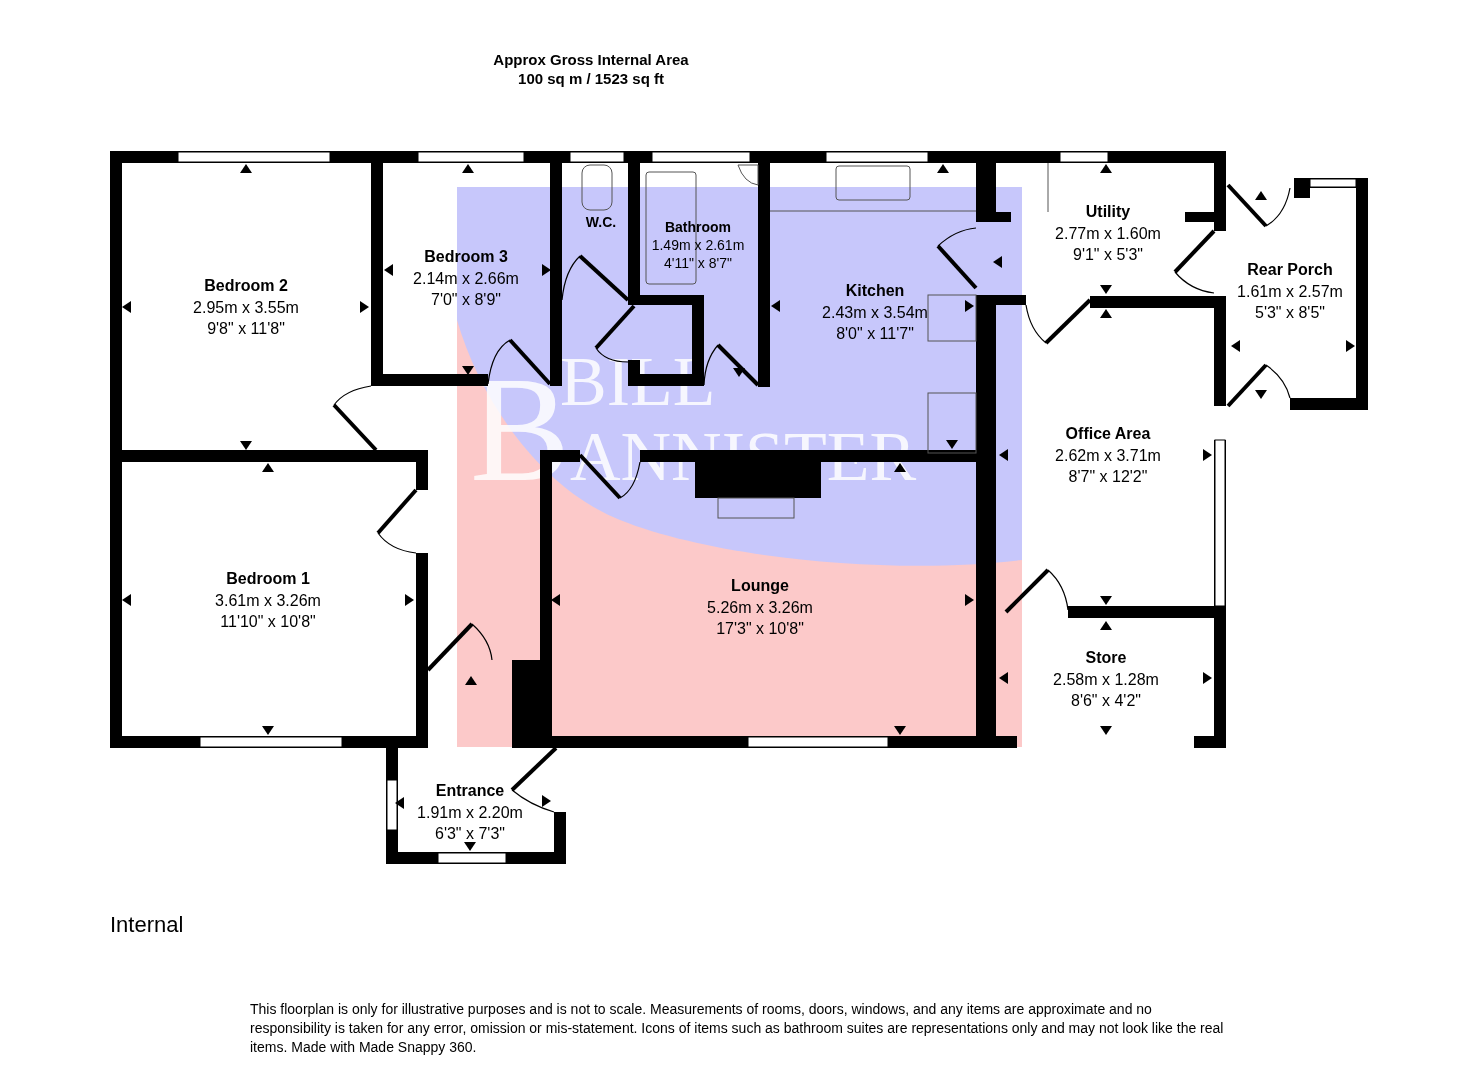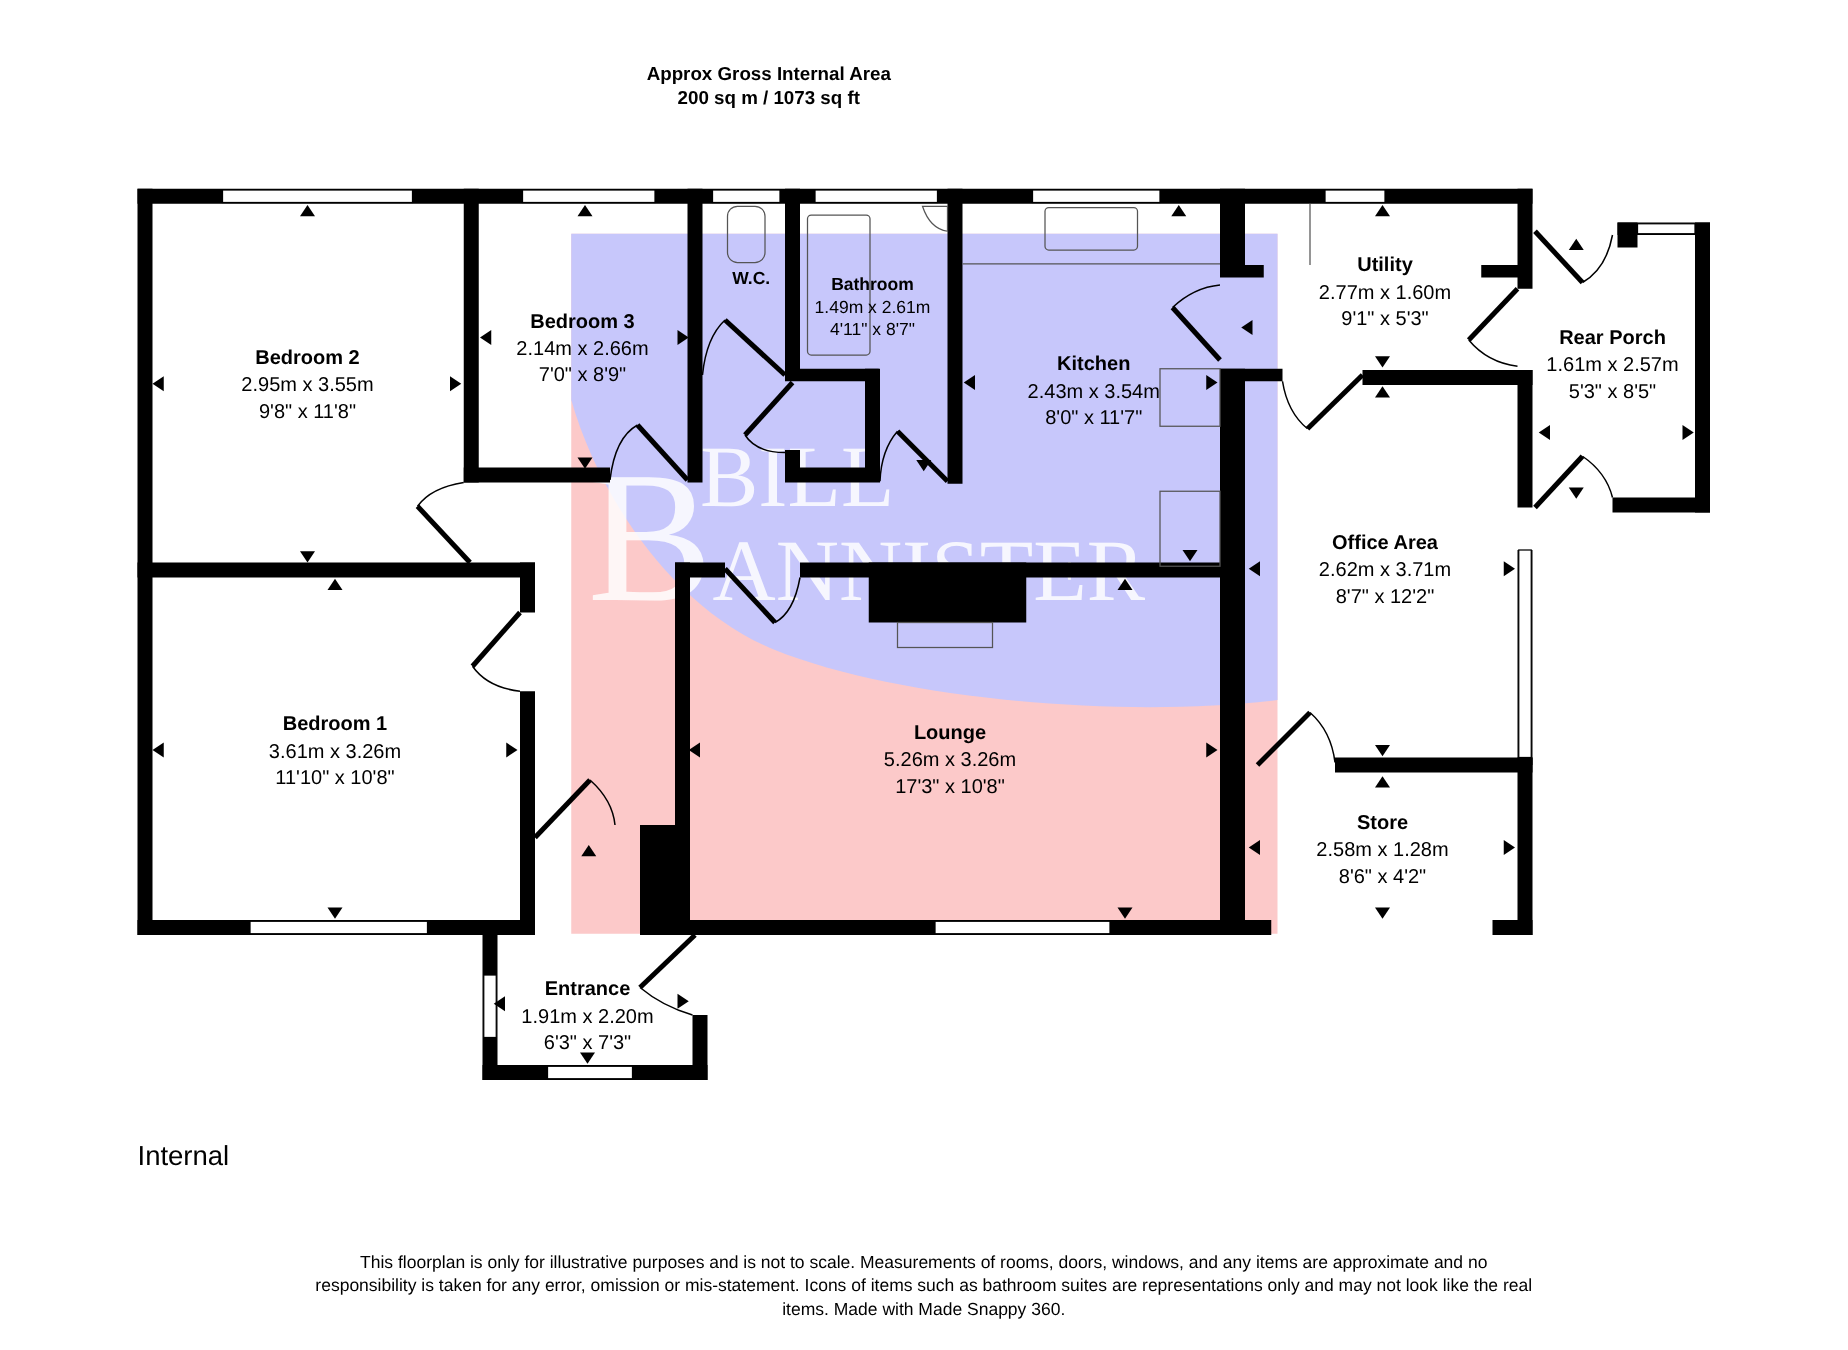--- a/index.html
+++ b/index.html
@@ -1,31 +1,31 @@
 <!DOCTYPE html>
 <html><head>
 <meta charset="utf-8">
 <style>
   html, body { margin: 0; padding: 0; background: #ffffff; }
   body { width: 1478px; height: 1080px; position: relative; overflow: hidden; font-family: "Liberation Sans", sans-serif; color: #000; }
-  .header { position: absolute; top: 50px; left: 0; width: 1182px; text-align: center; font-weight: bold; font-size: 15px; line-height: 19px; padding-left: 24px; }
+  .header { position: absolute; top: 50px; left: 0; width: 1182px; text-align: center; font-weight: bold; font-size: 15px; line-height: 19px; }
   .plan { position: absolute; left: 0; top: 0; }
   .plan-label { position: absolute; left: 110px; top: 912px; font-size: 22px; }
-  .disclaimer { position: absolute; left: 250px; top: 1000px; width: 978px; text-align: center; font-size: 14px; line-height: 19px; }
+  .disclaimer { position: absolute; left: 250px; top: 1000px; width: 978px; text-align: left; font-size: 14px; line-height: 19px; }
   .room-name { font-weight: bold; font-size: 16px; font-family: "Liberation Sans", sans-serif; }
   .room-dim { font-size: 16px; font-family: "Liberation Sans", sans-serif; }
   .room-name.small, .room-dim.small { font-size: 14px; }
   .wm { font-family: "Liberation Serif", serif; fill: #ffffff; opacity: 0.85; }
 </style>
 </head>
 <body>
 
 <div class="header">
   <div>Approx Gross Internal Area</div>
-  <div>200 sq m / 1073 sq ft</div>
+  <div>100 sq m / 1523 sq ft</div>
 </div>
 
 <svg class="plan" width="1478" height="1080" viewBox="0 0 1478 1080" xmlns="http://www.w3.org/2000/svg">
 
   <g>
     <rect x="457" y="187" width="565" height="560" fill="#fcc9c9"></rect>
     <path d="M457,187 L1022,187 L1022,560 C900,575 720,560 620,520 C540,488 480,400 457,320 Z" fill="#c7c7fb"></path>
     <text class="wm" x="470" y="480" font-size="150">B</text>
     <text class="wm" x="560" y="405" font-size="70">BILL</text>
     <text class="wm" x="570" y="480" font-size="70">ANNISTER</text>

